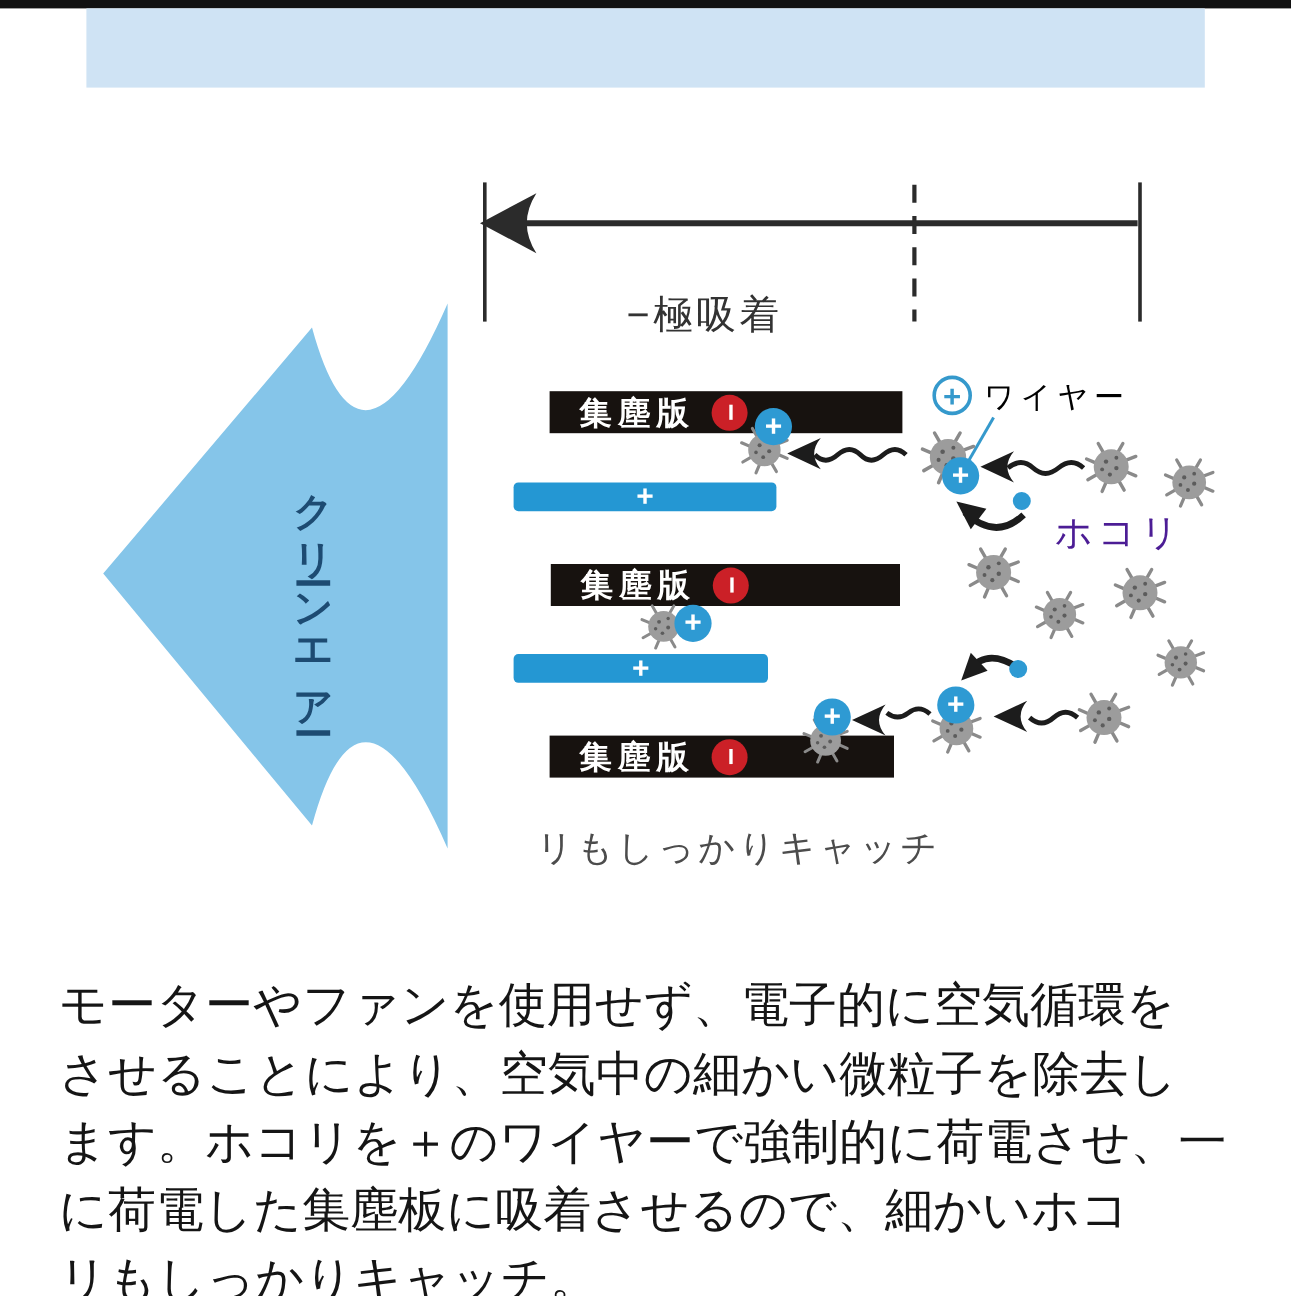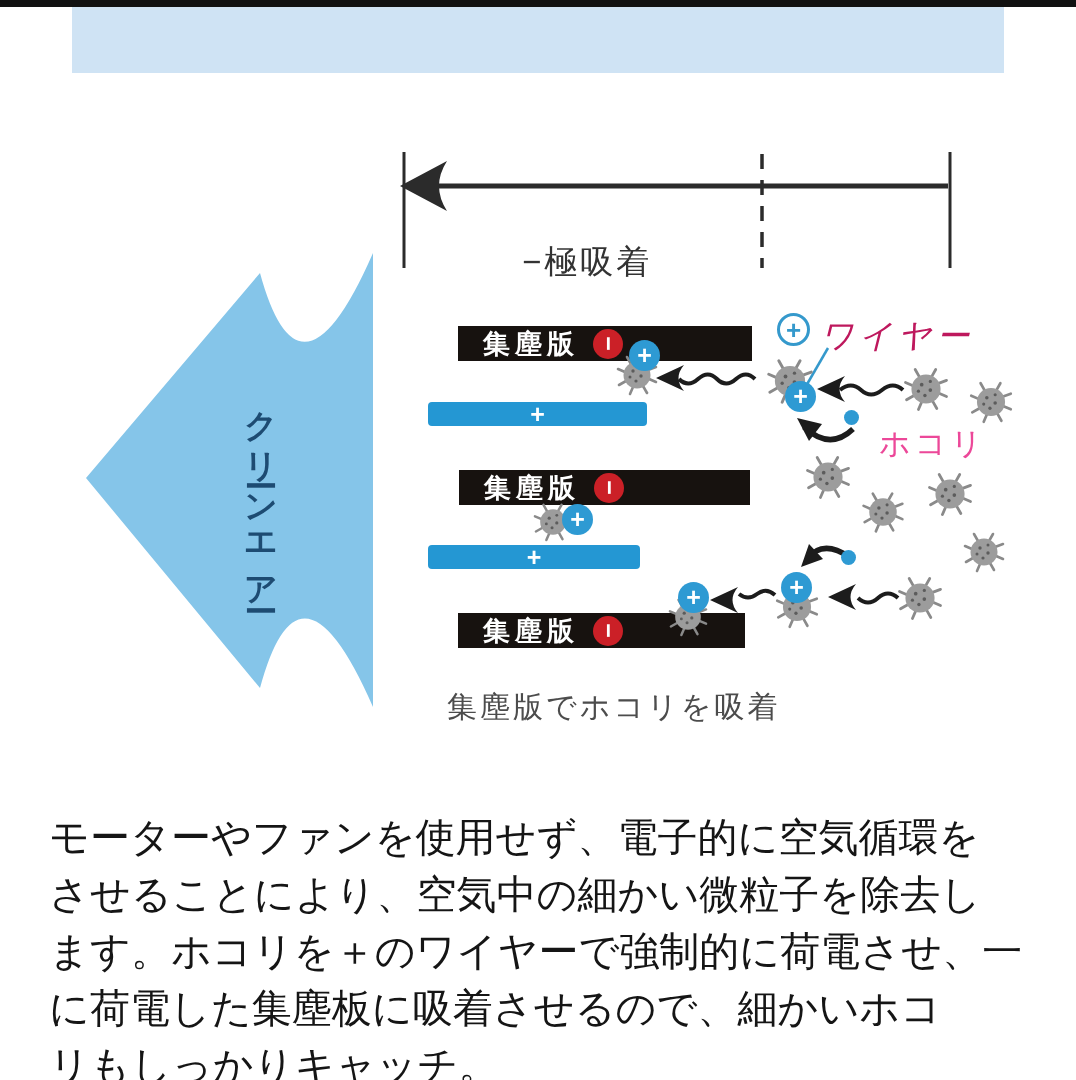--- a/index.html
+++ b/index.html
@@ -43,22 +43,22 @@
   .plus-badge{
     width:31px;height:31px;border-radius:50%;background:#2e9ad3;color:#fff;
     display:flex;align-items:center;justify-content:center;font-size:25px;font-weight:bold;line-height:1;z-index:4;
   }
   .blue-dot{width:15px;height:15px;border-radius:50%;background:#2e9ad3;z-index:4;}
   
   #wire-plus-icon{
     left:777px;top:313px;width:33px;height:33px;border-radius:50%;border:3px solid #3599cc;background:#fff;
     display:flex;align-items:center;justify-content:center;color:#3599cc;font-size:26px;font-weight:bold;line-height:1;z-index:4;box-sizing:border-box;
   }
-  #wire-label{left:820px;top:314px;font-size:33px;color:#be185d;letter-spacing:5px;z-index:4;font-style:italic;}
-  #dust-label{left:879px;top:423px;font-size:31px;color:#ec4899;letter-spacing:4px;z-index:4;}
+  #wire-label{left:820px;top:314px;font-size:25px;color:#000000;letter-spacing:5px;z-index:4;}
+  #dust-label{left:879px;top:423px;font-size:31px;color:#4c1d95;letter-spacing:4px;z-index:4;}
   #caption{left:447px;top:687px;font-size:30px;color:#4c4c4c;letter-spacing:3px;z-index:2;}
   
   .body-line{left:49px;width:980px;font-size:40px;font-weight:normal;color:#151515;white-space:nowrap;z-index:2;}
 </style>
 </head>
 <body>
 
 <div id="stage">
 
   <div class="abs" id="top-strip"></div>
@@ -186,21 +186,21 @@
   <div class="abs blue-dot" style="left:844px;top:410px;"></div>
   <div class="abs blue-dot" style="left:841px;top:550px;"></div>
 
   <div class="abs" id="wire-plus-icon">
       <span>+</span>
     </div>
   <div class="abs" id="wire-label">ワイヤー</div>
 
   <div class="abs" id="dust-label">ホコリ</div>
 
-  <div class="abs" id="caption">集塵版でホコリを吸着</div>
+  <div class="abs" id="caption">リもしっかりキャッチ</div>
 
   <div class="abs body-line" style="top:810px;">モーターやファンを使用せず、電子的に空気循環を</div>
   <div class="abs body-line" style="top:867px;">させることにより、空気中の細かい微粒子を除去し</div>
   <div class="abs body-line" style="top:924px;">ます。ホコリを＋のワイヤーで強制的に荷電させ、一</div>
   <div class="abs body-line" style="top:981px;">に荷電した集塵板に吸着させるので、細かいホコ</div>
   <div class="abs body-line" style="top:1038px;">リもしっかりキャッチ。</div>
 
 </div>
 
 </body></html>

